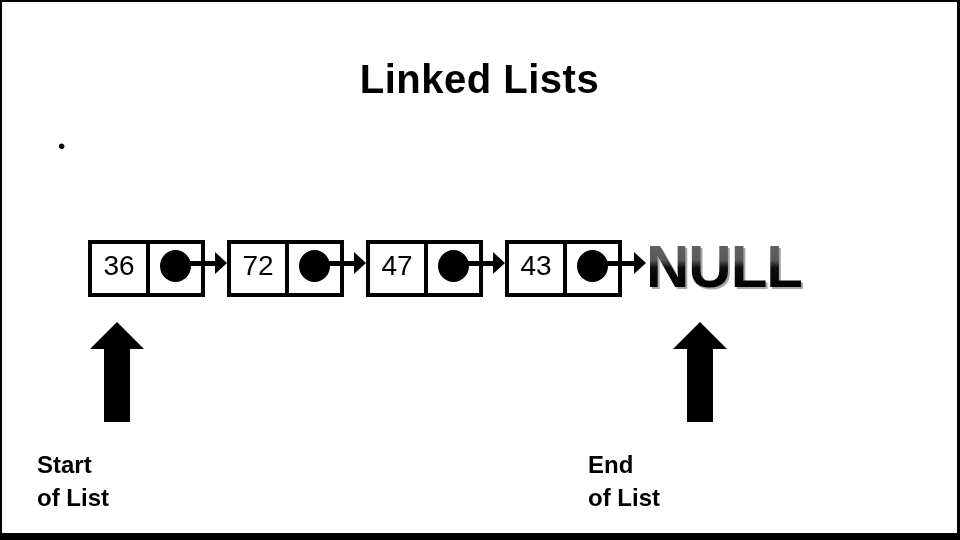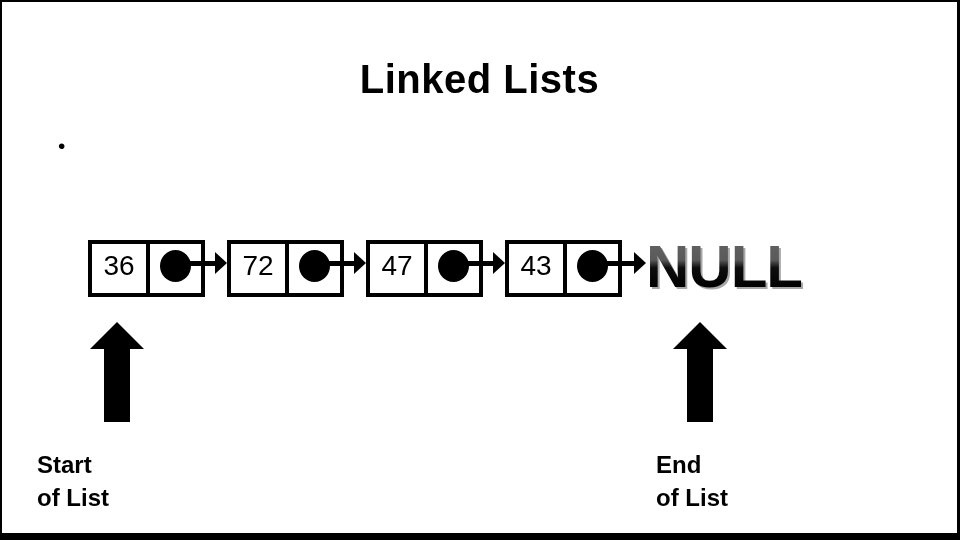--- a/index.html
+++ b/index.html
@@ -177,19 +177,19 @@
       <polygon points="27,0 54,27 40,27 40,100 14,100 14,27 0,27"></polygon>
     </svg>
     <svg class="uparrow" style="left:671px" width="54" height="100" viewBox="0 0 54 100">
       <polygon points="27,0 54,27 40,27 40,100 14,100 14,27 0,27"></polygon>
     </svg>
 
     <div class="arrow-label" style="left:35px">
       <div>Start</div>
       <div>of List</div>
     </div>
-    <div class="arrow-label" style="left:654px">
+    <div class="arrow-label" style="left:586px">
       <div>End</div>
       <div>of List</div>
     </div>
 
   </div>
 </div>
 
 </body></html>

